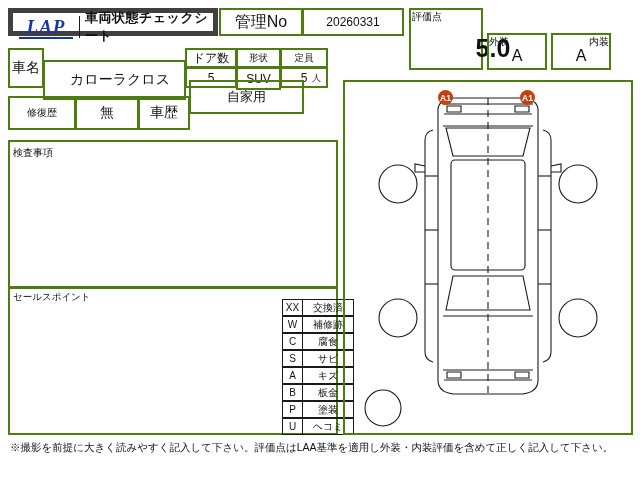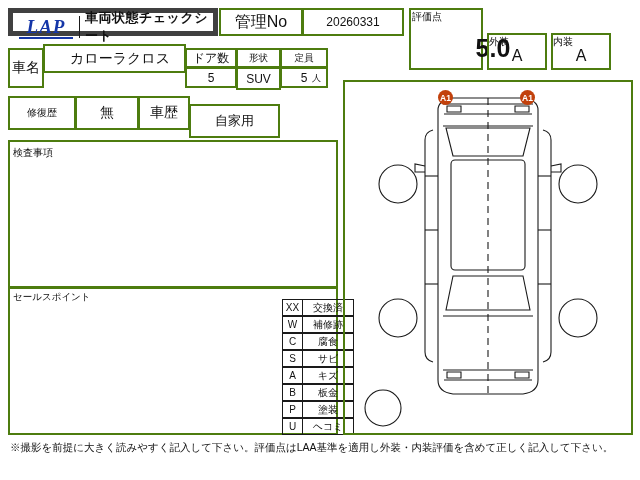--- a/index.html
+++ b/index.html
@@ -84,43 +84,43 @@
     position: absolute; left: 412px; top: 10px; font-size: 10px;
   }
 
   #ext-box { left: 487px; top: 33px; width: 60px; height: 37px; }
   #ext-label { position: absolute; left: 489px; top: 35px; font-size: 10px; }
   #ext-value {
     position: absolute; left: 487px; top: 42px; width: 60px; height: 28px;
     font-size: 16px; display: flex; align-items: center; justify-content: center;
   }
   #int-box { left: 551px; top: 33px; width: 60px; height: 37px; }
-  #int-label { position: absolute; left: 553px; top: 35px; font-size: 10px; }
+  #int-label { position: absolute; left: 553px; top: 35px; font-size: 10px; padding-left: 36px; }
   #int-value {
     position: absolute; left: 551px; top: 42px; width: 60px; height: 28px;
     font-size: 16px; display: flex; align-items: center; justify-content: center;
   }
 
   
   #car-label { left: 8px; top: 48px; width: 36px; height: 40px; font-size: 14px; }
-  #car-value { left: 43px; top: 44px; width: 143px; height: 29px; font-size: 14px; padding-left: 25px; }
+  #car-value { left: 43px; top: 60px; width: 143px; height: 40px; font-size: 14px; padding-left: 25px; }
 
   #door-label { left: 185px; top: 48px; width: 52px; height: 20px; font-size: 12px; }
   #door-value { left: 185px; top: 67px; width: 52px; height: 21px; font-size: 12px; }
   #shape-label { left: 236px; top: 48px; width: 45px; height: 20px; font-size: 9.5px; }
   #shape-value { left: 236px; top: 67px; width: 45px; height: 23px; font-size: 12px; }
   #cap-label { left: 280px; top: 48px; width: 48px; height: 20px; font-size: 9.5px; }
   #cap-value { left: 280px; top: 67px; width: 48px; height: 21px; font-size: 12px; }
   #cap-unit { position: absolute; left: 312px; top: 72px; font-size: 9px; }
 
   
   #rep-label { left: 8px; top: 96px; width: 68px; height: 34px; font-size: 10px; }
   #rep-value { left: 75px; top: 96px; width: 64px; height: 34px; font-size: 14px; }
   #hist-label { left: 138px; top: 96px; width: 52px; height: 34px; font-size: 14px; }
-  #hist-value { left: 189px; top: 104px; width: 91px; height: 34px; font-size: 13px; }
+  #hist-value { left: 189px; top: 80px; width: 115px; height: 34px; font-size: 13px; }
 
   
   #inspect-box { left: 8px; top: 140px; width: 330px; height: 148px; }
   #inspect-label { position: absolute; left: 13px; top: 146px; font-size: 10px; }
 
   
   #sales-box { left: 8px; top: 287px; width: 330px; height: 148px; }
   #sales-label { position: absolute; left: 13px; top: 291px; font-size: 9.5px; }
   #sales-text {
     position: absolute; left: 13px; top: 305px; width: 320px;

